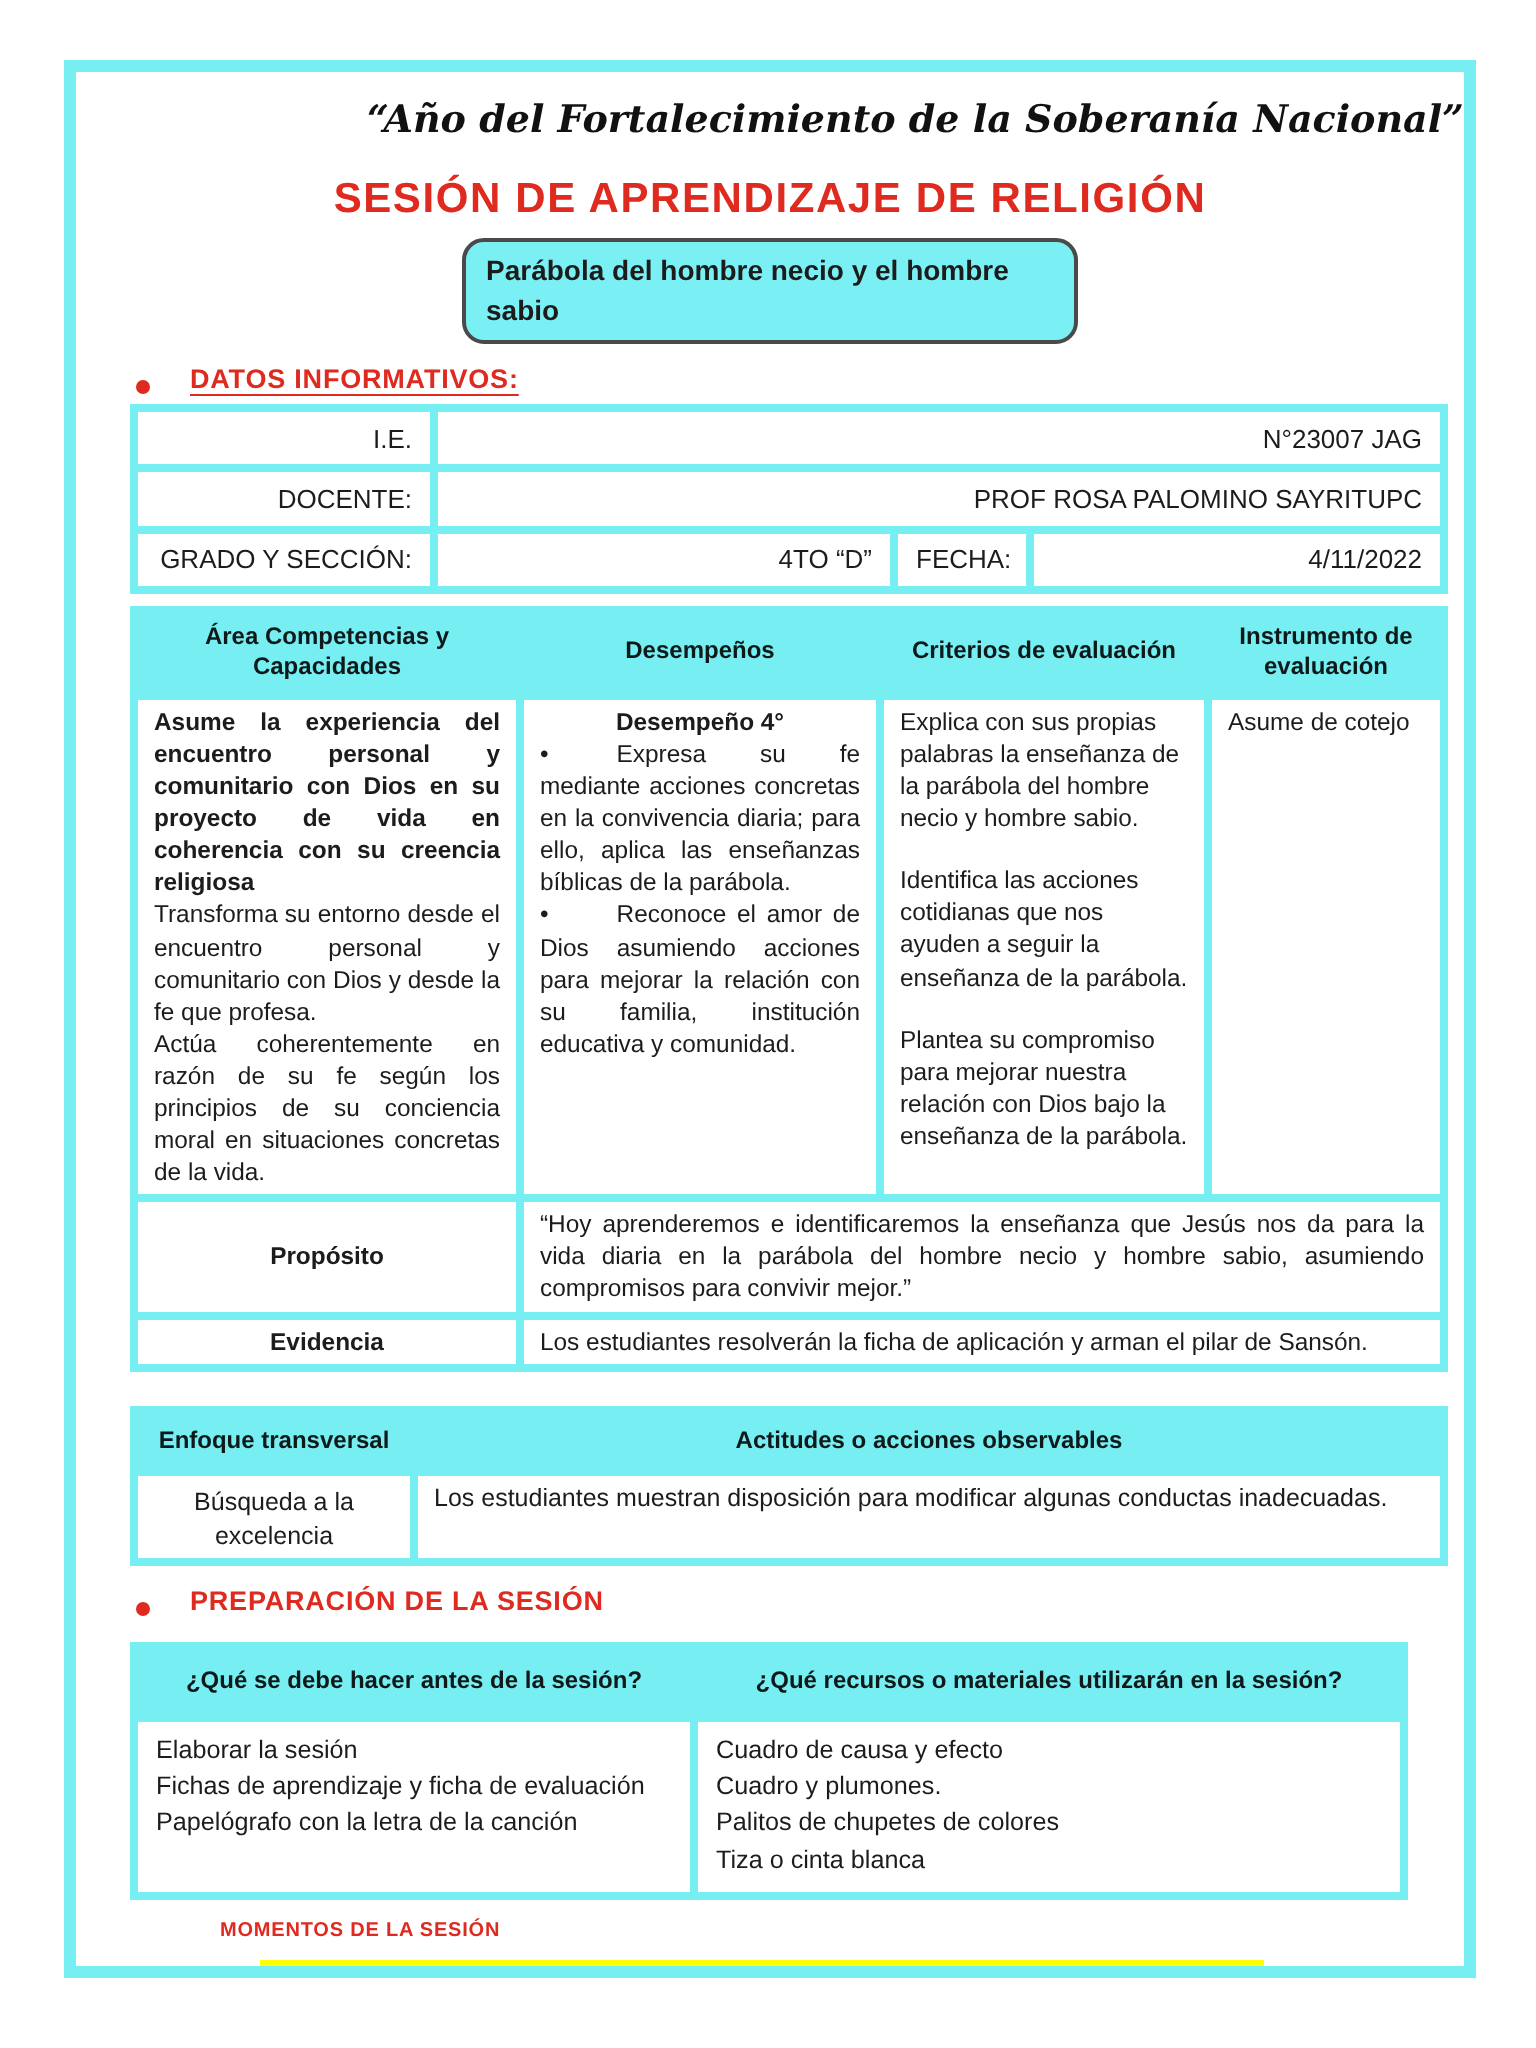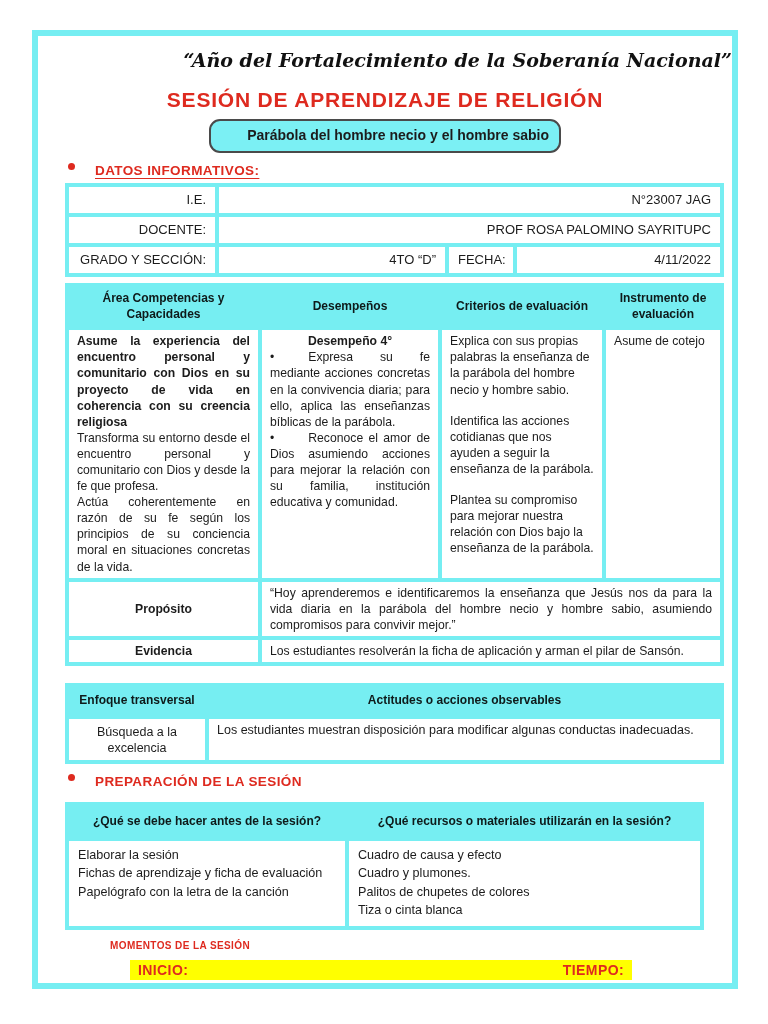--- a/index.html
+++ b/index.html
@@ -22,25 +22,25 @@
   .doc-title{
     margin-top:13px;text-align:right;
     font-family:"DejaVu Serif",serif;font-style:italic;font-weight:bold;
     font-size:19px;color:#111;
   }
   .main-heading{
     margin-top:17px;text-align:center;color:var(--red);
     font-weight:bold;font-size:21px;letter-spacing:.8px;
   }
   .session-box{
-    margin:7px auto 0;width:352px;box-sizing:border-box;
+    margin:7px auto 0;width:308px;box-sizing:border-box;
     background:var(--cyan-fill);border:2px solid #4a4a4a;border-radius:11px;
-    padding:5px 10px;text-align:right;font-weight:bold;font-size:14px;line-height:1.4;
-  }
-  .section{display:flex;align-items:flex-start;margin:10px 0 0 30px;}
+    padding:5px 10px;text-align:left;font-weight:bold;font-size:14px;line-height:1.4;
+  }
+  .section{display:flex;align-items:flex-end;margin:10px 0 0 30px;}
   .section .dot{width:7px;height:7px;border-radius:50%;background:var(--red);margin-right:20px;flex:none;}
   .section .txt{color:var(--red);font-weight:bold;font-size:13.5px;letter-spacing:.4px;}
   .section .txt.underline{text-decoration:underline;text-underline-offset:3px;}
 
   table{border-collapse:collapse;margin-left:27px;table-layout:fixed;}
   td,th{
     border:4px solid var(--cyan);background:#fff;
     padding:3px 8px;vertical-align:top;font-size:12.5px;line-height:1.32;
     overflow:hidden;box-sizing:border-box;
   }

